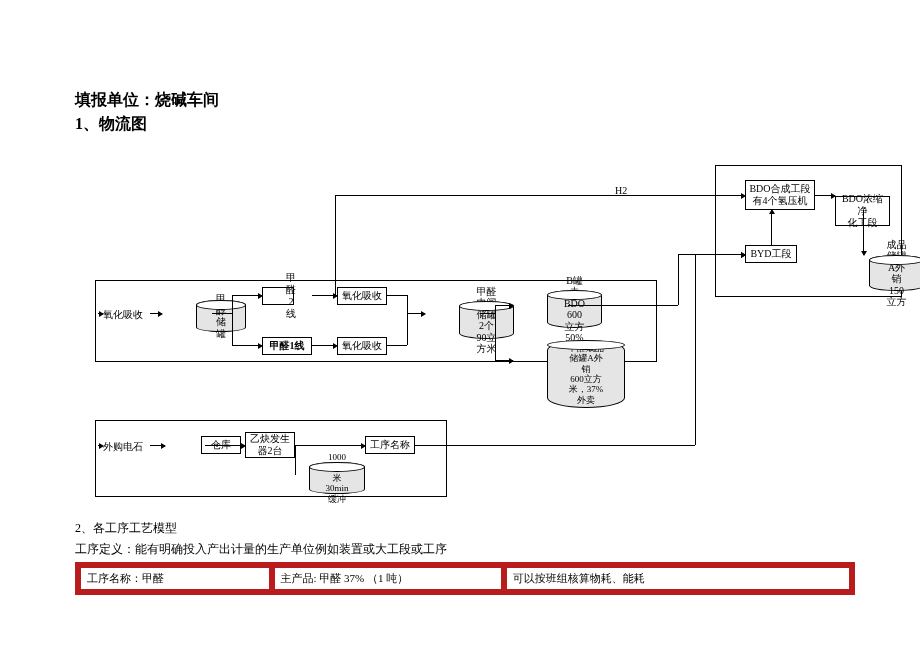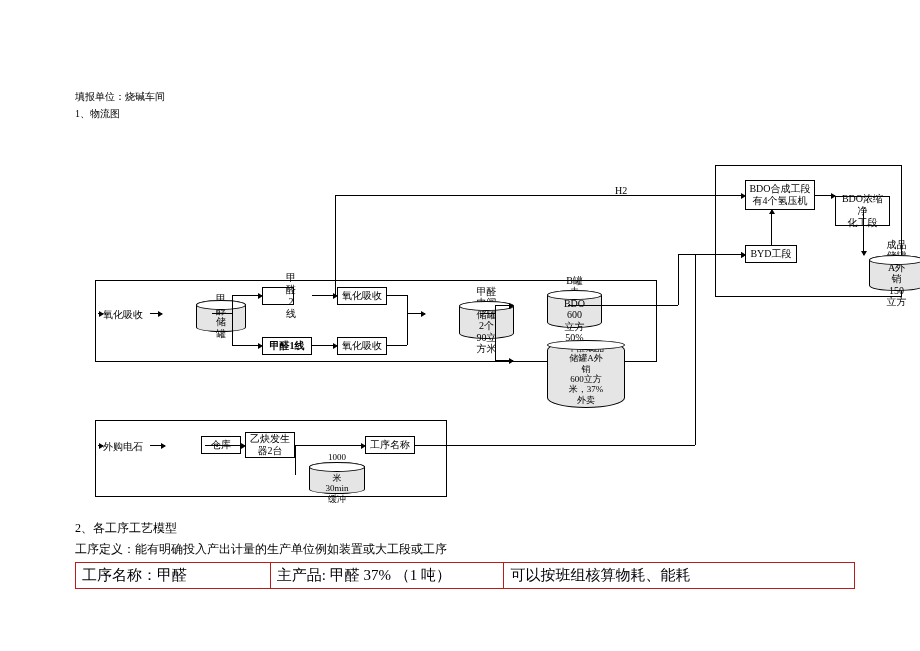--- a/index.html
+++ b/index.html
@@ -10,21 +10,22 @@
       font-family: "SimSun", "Songti SC", serif;
       font-size: 12px;
       background: #fff;
       color: #000;
       position: relative;
     }
     .header-section {
       position: absolute;
       left: 75px;
       top: 90px;
-      font-size: 10px;
+      font-size: 16px;
+      font-weight: bold;
     }
     .header-line {
       margin-bottom: 3px;
     }
     .diagram {
       position: absolute;
       left: 75px;
       top: 150px;
       width: 800px;
       height: 350px;
@@ -130,23 +131,23 @@
     }
     .footer-line {
       margin-bottom: 4px;
     }
     .footer-table {
       border-collapse: collapse;
       width: 100%;
       margin-top: 2px;
     }
     .footer-table td {
-      border: 1px solid #b91c1c;
+      border: 6px solid #b91c1c;
       padding: 3px 6px;
-      font-size: 15px;
+      font-size: 11px;
     }
   </style>
 </head>
 <body>
 
 <div class="header-section">
   <div class="header-line">填报单位：烧碱车间</div>
   <div class="header-line">1、物流图</div>
 </div>
 

